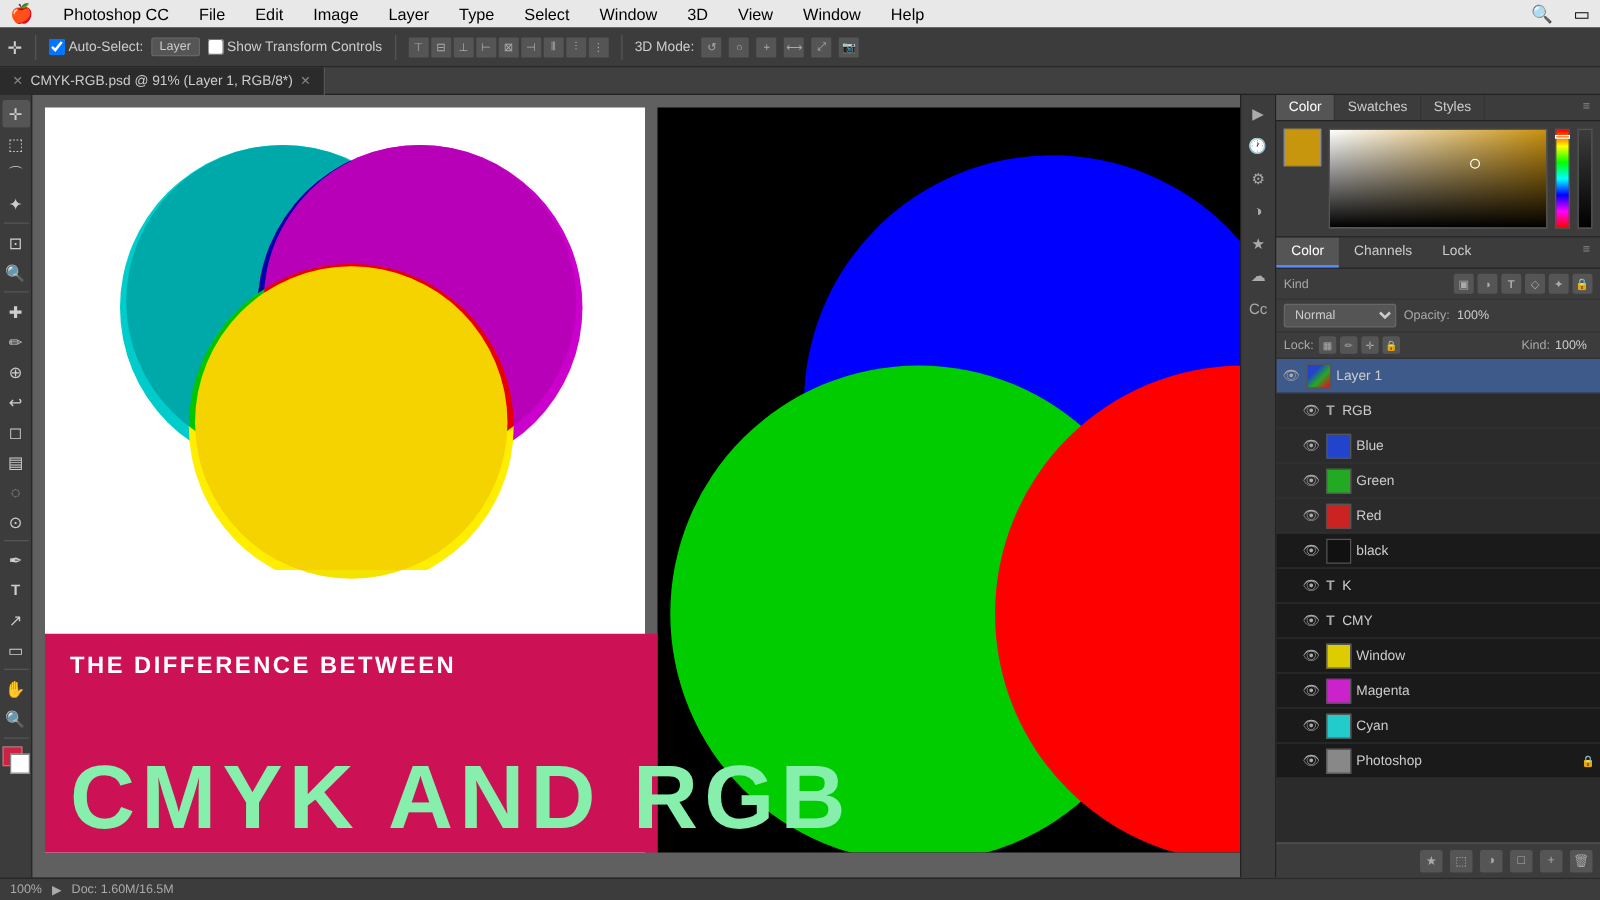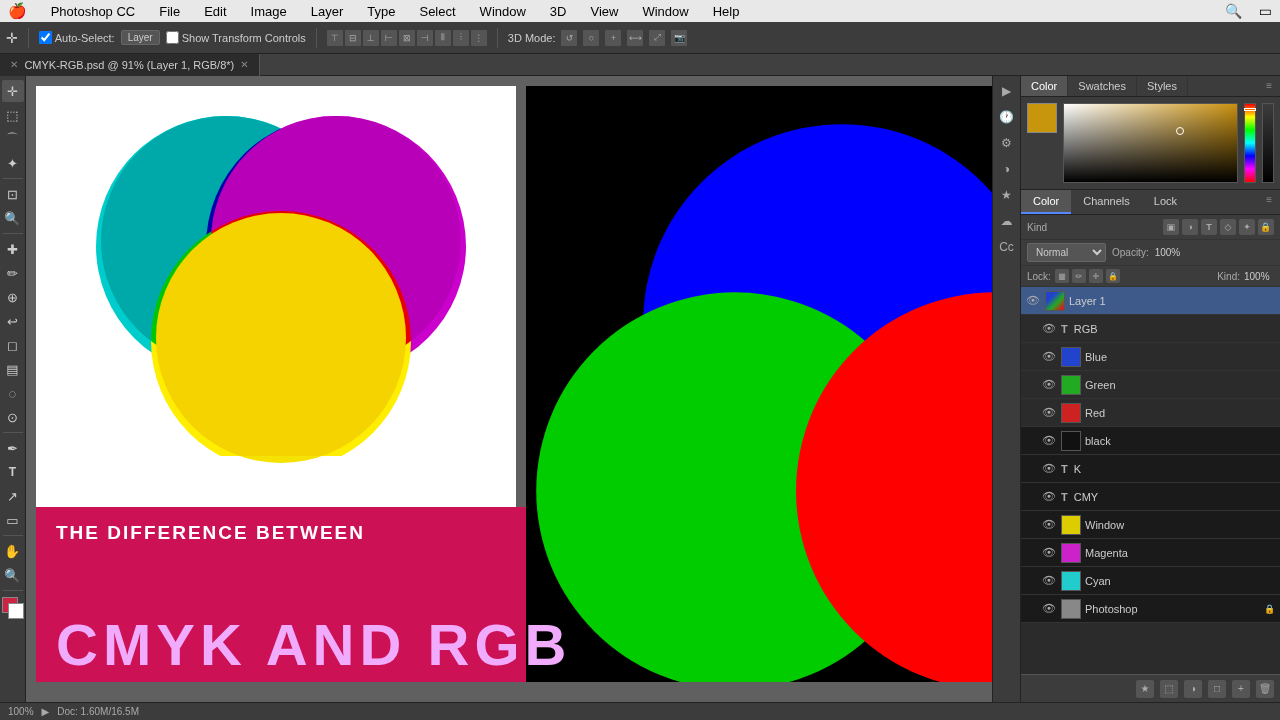--- a/index.html
+++ b/index.html
@@ -287,21 +287,21 @@
       gap: 6px;
       border-bottom: 1px solid #333;
     }
     .blend-select {
       background: #555;
       border: 1px solid #666;
       color: #ccc;
       font-size: 10px;
       padding: 2px 4px;
       border-radius: 2px;
-      width: 79px;
+      width: 90px;
     }
     .opacity-label { font-size: 10px; color: #aaa; }
     .opacity-val { font-size: 10px; color: #ccc; width: 30px; }
 
     .layer-lock-row {
       padding: 3px 6px;
       display: flex;
       align-items: center;
       gap: 4px;
       border-bottom: 1px solid #333;
@@ -569,21 +569,21 @@
           <circle cx="130" cy="265" r="130" fill="#00cc00"></circle>
           <circle cx="300" cy="265" r="130" fill="#ff0000"></circle>
         </g>
       </svg>
     </div>
 
     <div style="position:absolute; bottom:20px; left:10px; width:490px; height:175px; background:#cc1155; display:flex; flex-direction:column; justify-content:flex-start; padding:15px 20px;">
       <div style="font-size:19px; font-weight:900; color:#fff; letter-spacing:2px; text-transform:uppercase;">THE DIFFERENCE BETWEEN</div>
     </div>
     <div style="position:absolute; bottom:20px; left:10px; right:0; height:130px; display:flex; align-items:flex-end; padding-bottom:8px; padding-left:20px; overflow:hidden;">
-      <div style="font-size:58px; font-weight:900; color:#f0abfc; letter-spacing:5px; text-transform:uppercase; line-height:1; white-space:nowrap;">CMYK AND RGB</div>
+      <div style="font-size:72px; font-weight:900; color:#86efac; letter-spacing:5px; text-transform:uppercase; line-height:1; white-space:nowrap;">CMYK AND RGB</div>
     </div>
   </div>
 
   <div id="right-icons">
     <div class="ri-btn">▶</div>
     <div class="ri-btn">🕐</div>
     <div class="ri-btn">⚙</div>
     <div class="ri-btn">◑</div>
     <div class="ri-btn">★</div>
     <div class="ri-btn">☁</div>

